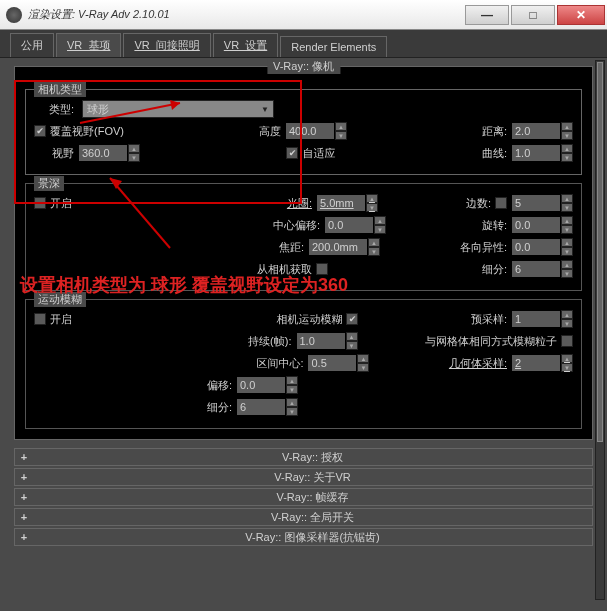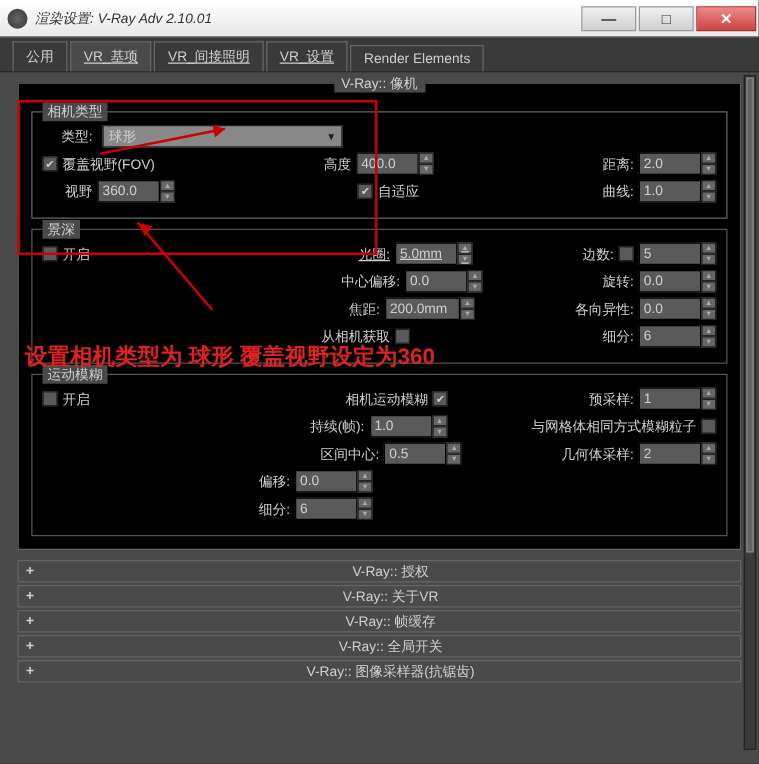--- a/index.html
+++ b/index.html
@@ -284,21 +284,21 @@
         <div style="display:flex;align-items:center;gap:4px;">
           <span class="lblw">区间中心:</span>
           <div class="spinner">
               <input value="0.5" style="">
               <div class="arrows">
                 <div>▲</div>
                 <div>▼</div>
               </div>
             </div>
         </div>
-        <div style="display:flex;align-items:center;gap:4px;">
+        <div style="display:flex;align-items:center;gap:4px;text-decoration:underline;">
           <span>几何体采样:</span>
           <div class="spinner">
               <input value="2" style="">
               <div class="arrows">
                 <div>▲</div>
                 <div>▼</div>
               </div>
             </div>
         </div>
       </div>

